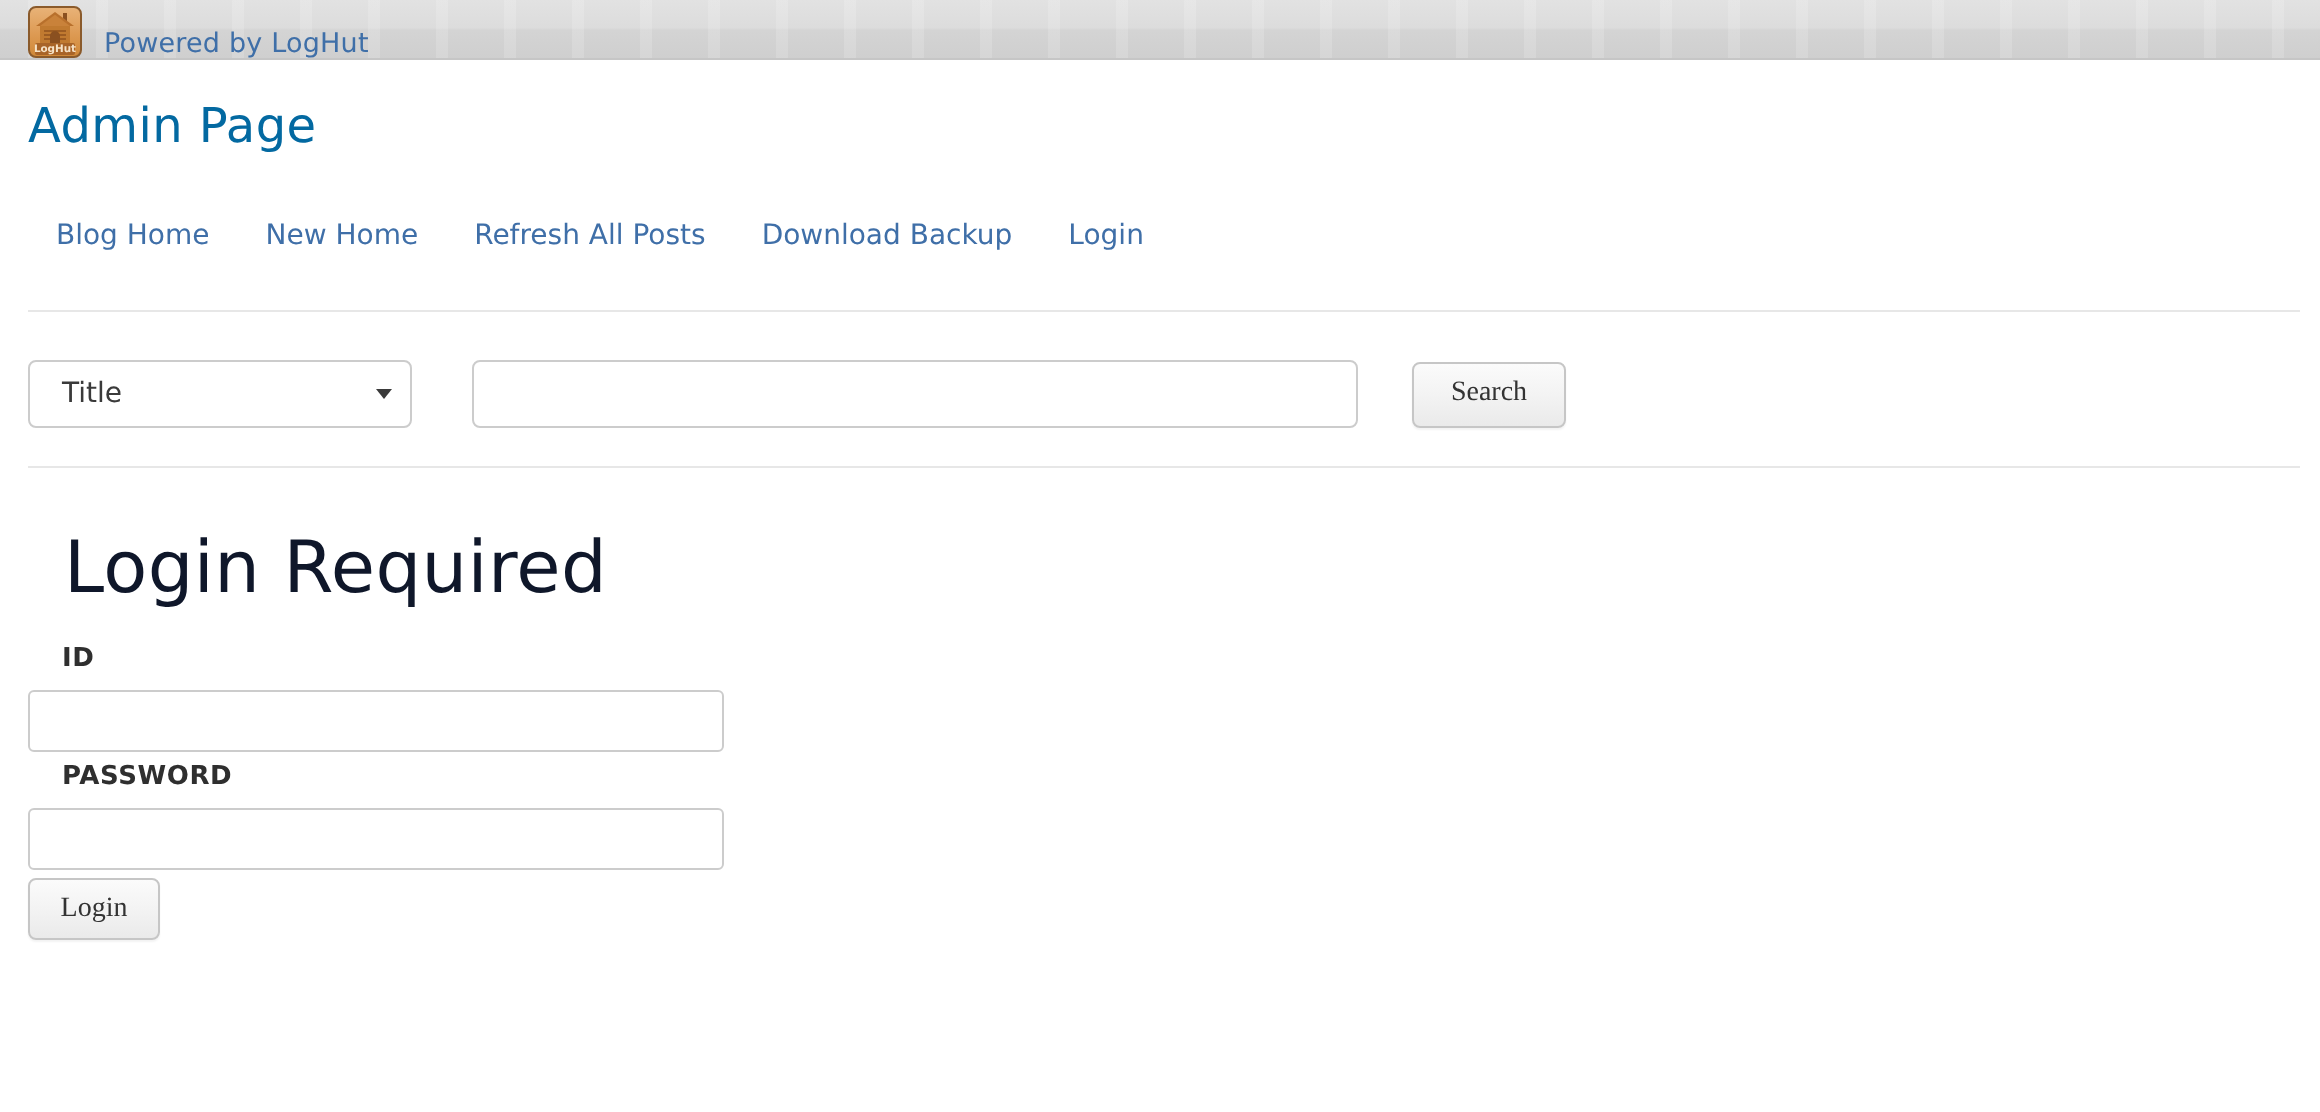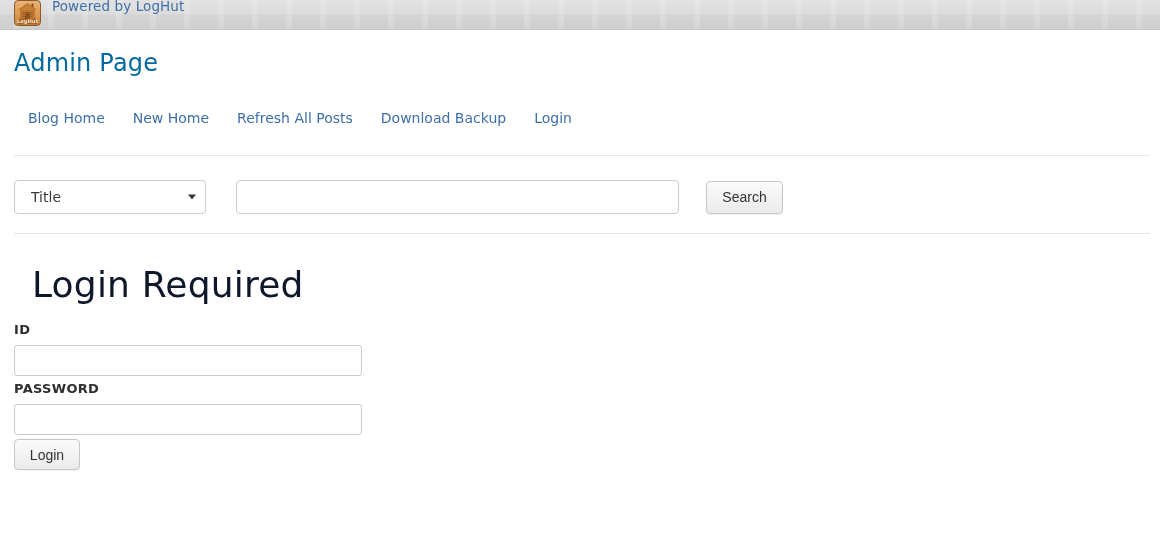--- a/index.html
+++ b/index.html
@@ -21,21 +21,21 @@
   .powered-bar {
     position: absolute;
     left: 0;
     top: 0;
     width: 1160px;
     height: 30px;
     background: linear-gradient(to bottom, #e2e2e2 0%, #dcdcdc 48%, #d4d4d4 52%, #cfcfcf 100%);
     border-bottom: 1px solid #c6c6c6;
     box-sizing: border-box;
     display: flex;
-    align-items: flex-start;
+    align-items: flex-end;
   }
   .powered-bar-pattern {
     position: absolute;
     left: 0; top: 0; right: 0; bottom: 0;
     background-image: repeating-linear-gradient(
       90deg,
       rgba(255,255,255,0.0) 0px,
       rgba(255,255,255,0.0) 14px,
       rgba(255,255,255,0.35) 14px,
       rgba(255,255,255,0.35) 20px,
@@ -165,21 +165,21 @@
     border-radius: 4px;
     background: #ffffff;
     font-family: inherit;
     font-size: 14px;
     color: #333;
     padding: 0 10px;
     outline: none;
   }
 
   .btn {
-    font-family: Liberation Sans, sans-serif;
+    font-family: Liberation Serif, serif;
     font-size: 14px;
     color: #333333;
     background: linear-gradient(to bottom, #fbfbfb 0%, #f3f3f3 50%, #eaeaea 100%);
     border: 1px solid #c6c6c6;
     border-radius: 4px;
     box-shadow: 0 1px 1px rgba(0,0,0,0.05);
     cursor: pointer;
     line-height: 1;
     text-align: center;
   }
@@ -198,21 +198,21 @@
     margin: 0;
     font-size: 36px;
     font-weight: normal;
     color: #0f172a;
     letter-spacing: .2px;
     white-space: nowrap;
   }
 
   .field-label {
     position: absolute;
-    left: 14px;
+    left: 31px;
     font-size: 13px;
     font-weight: bold;
     color: #2f2f2f;
     letter-spacing: .3px;
   }
   .label-id { top: 292px; }
   .label-password { top: 351px; }
 
   .field-input {
     position: absolute;

